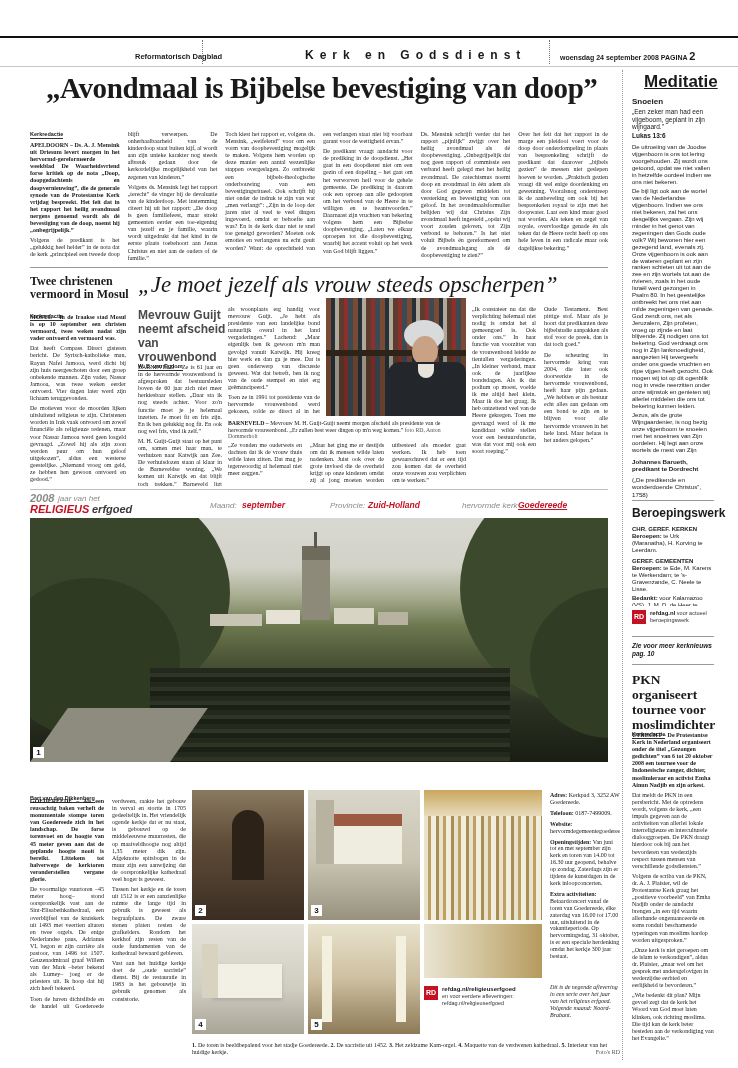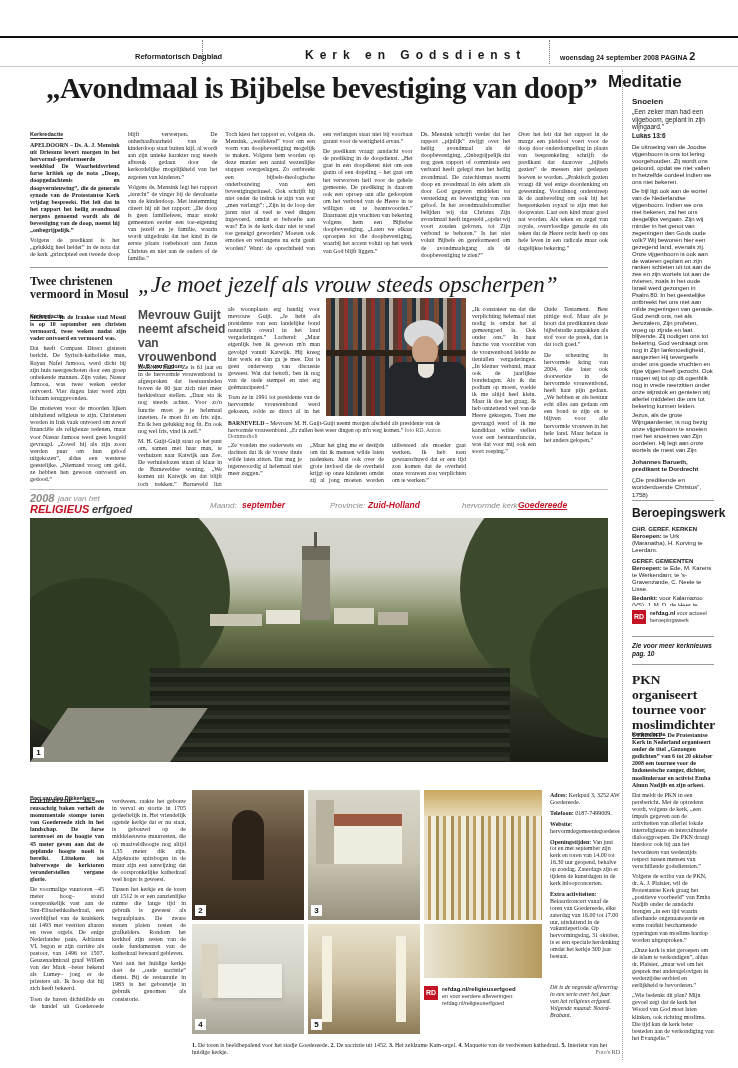--- a/index.html
+++ b/index.html
@@ -248,21 +248,21 @@
     <span>Het zeldzame Kam-orgel. </span>
     <b>4.</b>
     <span>Maquette van de verdwenen kathedraal. </span>
     <b>5.</b>
     <span>Interieur van het huidige kerkje.</span>
     <span class="credit" style="float:right;">Foto's RD</span>
   </div>
 
   <div class="abs" style="left:622px;top:70px;height:990px;border-left:1px dotted #999;"></div>
 
-  <div class="abs med-title" style="left:608px;top:72px;">Meditatie</div>
+  <div class="abs med-title" style="left:644px;top:72px;text-decoration:underline;">Meditatie</div>
   <div class="abs med-sub" style="left:632px;top:97px;">Snoeien</div>
   <div class="abs med-quote" style="left:632px;top:108px;width:82px;">„Een zeker man had een vijgeboom, geplant in zijn wijngaard.”</div>
   <div class="abs med-src" style="left:632px;top:132px;">Lukas 13:6</div>
   <div class="abs med-body" style="left:632px;top:144px;width:82px;height:310px;">
     <p>De uitroeiing van de Joodse vijgenboom is ons tot lering voorgehouden. Zij wordt ons getoond, opdat we niet vallen in hetzelfde oordeel indien we ons niet bekeren.</p>
     <p>De bijl ligt ook aan de wortel van de Nederlandse vijgenboom. Indien we ons niet bekeren, zal het ons desgelijks vergaan. Zijn wij minder in het genot van zegeningen dan Gods oude volk? Wij bewonen hier een gezegend land, evenals zij. Onze vijgenboom is ook aan de wateren geplant en zijn ranken schieten uit tot aan de zee en zijn wortels tot aan de rivieren, zoals in het oude Israël werd gezongen in Psalm 80. In het geestelijke ontbreekt het ons niet aan milde zegeningen van genade. God zendt ons, net als Jeruzalem, Zijn profeten, vroeg op zijnde en laat blijvende. Zij nodigen ons tot bekering. God verdraagt ons nog in Zijn lankmoedigheid, aangezien Hij tevergeefs onder ons goede vruchten en rijpe vijgen heeft gezocht. Ook mogen wij tot op dit ogenblik nog in vrede neerzitten onder onze wijnstok en genieten wij allerlei middelen die ons tot bekering kunnen leiden.</p>
     <p>Jezus, als de grote Wijngaardenier, is nog bezig onze vijgenboom te snoeien met het snoeimes van Zijn oordelen. Hij legt aan onze wortels de mest van Zijn Woord en besproeit ons met de gave van Zijn Geest.</p>
   </div>
   <div class="abs med-author" style="left:632px;top:458px;width:82px;">
     <span>Johannes Barueth,</span><br>

